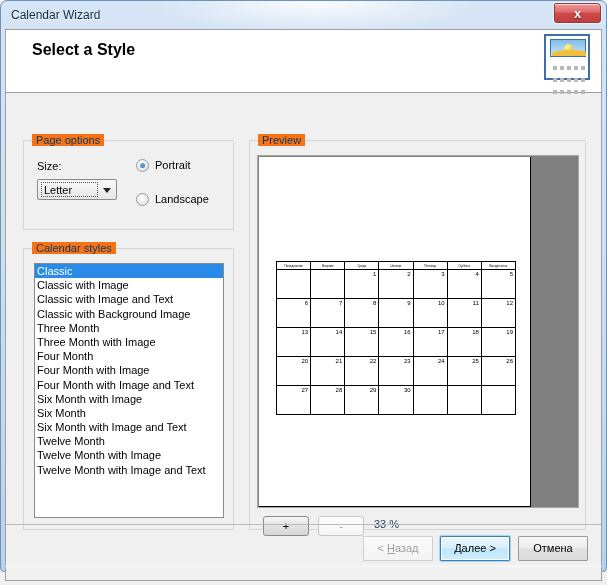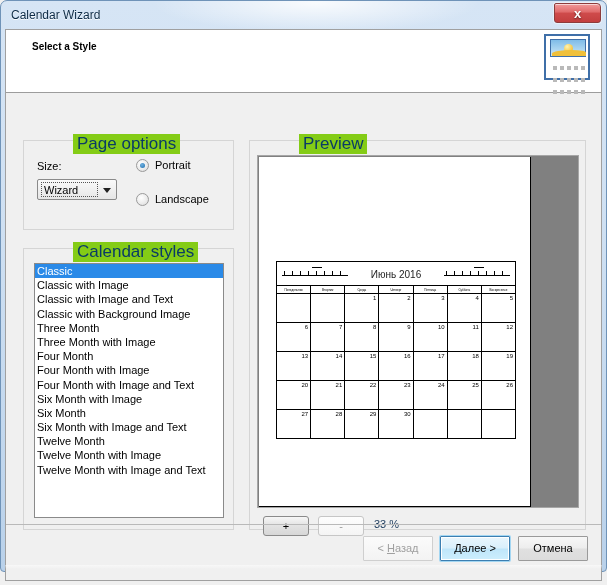--- a/index.html
+++ b/index.html
@@ -58,21 +58,21 @@
   }
 
   
   #header {
     position:absolute; left:0; top:0; width:595px; height:63px;
     background:#fff;
     border-bottom:1px solid #9c9c9c;
   }
   #header-title {
     position:absolute; left:26px; top:11px;
-    font-size:10px; font-weight:bold; color:#000;
+    font-size:16px; font-weight:bold; color:#000;
   }
   #header-desc {
     position:absolute; left:41px; top:30px; width:480px;
     font-size:11px; line-height:13.5px; color:#000;
   }
   #wizard-icon {
     position:absolute; right:11px; top:4px; width:46px; height:46px;
     background:#fff;
     border:2px solid #3f6fa8;
   }
@@ -98,24 +98,23 @@
   }
 
   
   .groupbox {
     position:absolute;
     border:1px solid #d5d5d5;
     background:transparent;
   }
   .groupbox > .legend {
     position:absolute; top:-7px; left:8px;
-    padding:0 4px; background:#84cc16;
-    font-size:17px; color:#0a3b66;
+    padding:0 4px; background:#f97316;
+    font-size:11px; color:#0a3b66;
     white-space:nowrap;
-    margin-left:41px;
   }
 
   #grp-page { left:17px; top:110px; width:211px; height:90px; }
   #grp-styles { left:17px; top:218px; width:211px; height:282px; }
   #grp-preview { left:243px; top:110px; width:337px; height:390px; }
 
   
   #size-label { position:absolute; left:13px; top:19px; font-size:11px; }
   #combo-size {
     position:absolute; left:13px; top:38px; width:80px; height:21px;
@@ -326,21 +325,21 @@
           <i></i><i></i><i></i><i></i><i></i>
           <i></i><i></i><i></i><i></i><i></i>
         </div>
       </div>
     </div>
 
     <div class="groupbox" id="grp-page">
       <div class="legend">Page options</div>
       <div id="size-label">Size:</div>
       <div id="combo-size">
-        <div class="val">Wizard</div>
+        <div class="val">Letter</div>
         <div class="arrow"></div>
       </div>
       <div class="radio checked" id="radio-portrait">
         <span class="dot"></span>
         <span class="lbl">Portrait</span>
       </div>
       <div class="radio" id="radio-landscape">
         <span class="dot"></span>
         <span class="lbl">Landscape</span>
       </div>
@@ -367,47 +366,20 @@
         </div>
     </div>
 
     <div class="groupbox" id="grp-preview">
       <div class="legend">Preview</div>
 
       <div id="preview-viewport">
         <div id="paper">
 
           <div id="cal">
-            <div id="cal-title-row">
-              <div class="tickstrip left">
-                <div class="base"></div>
-                  <b></b>
-                <i style="left:2px"></i>
-                  <i style="left:10px"></i>
-                  <i style="left:18px"></i>
-                <i style="left:26px"></i>
-                  <i style="left:34px"></i>
-                  <i style="left:42px"></i>
-                <i style="left:50px"></i>
-                  <i style="left:58px"></i>
-              </div>
-              <div class="cal-title" id="cal-title">Июнь 2016</div>
-              <div class="tickstrip right">
-                <div class="base"></div>
-                  <b></b>
-                <i style="left:2px"></i>
-                  <i style="left:10px"></i>
-                  <i style="left:18px"></i>
-                <i style="left:26px"></i>
-                  <i style="left:34px"></i>
-                  <i style="left:42px"></i>
-                <i style="left:50px"></i>
-                  <i style="left:58px"></i>
-              </div>
-            </div>
             <div id="cal-head">
                 <div>Понедельник</div>
                 <div>Вторник</div>
                 <div>Среда</div>
                 <div>Четверг</div>
                 <div>Пятница</div>
                 <div>Суббота</div>
                 <div>Воскресенье</div>
               </div>
             <div id="cal-body">

